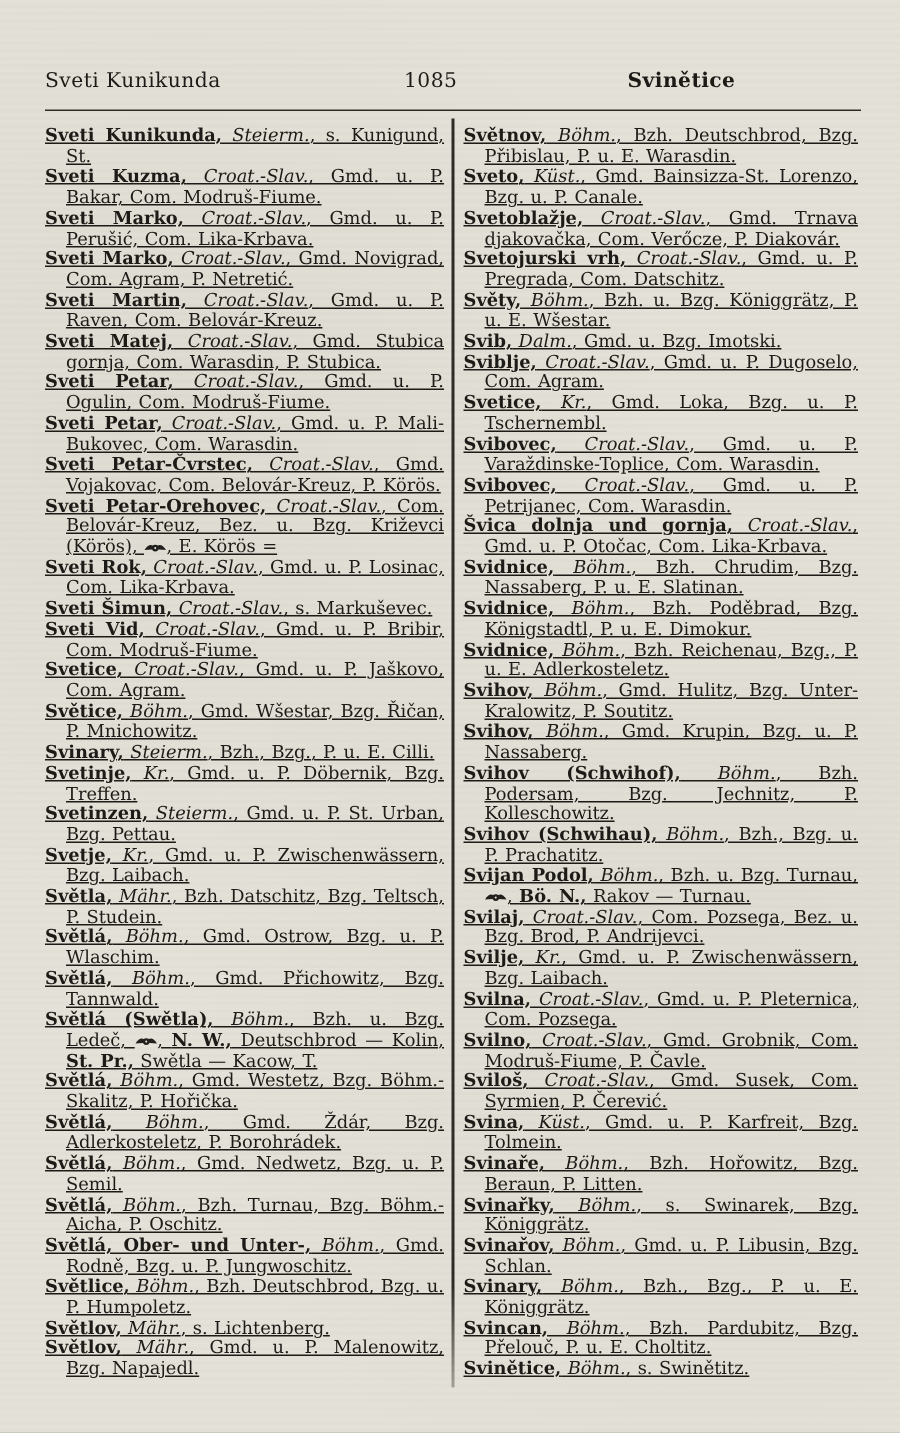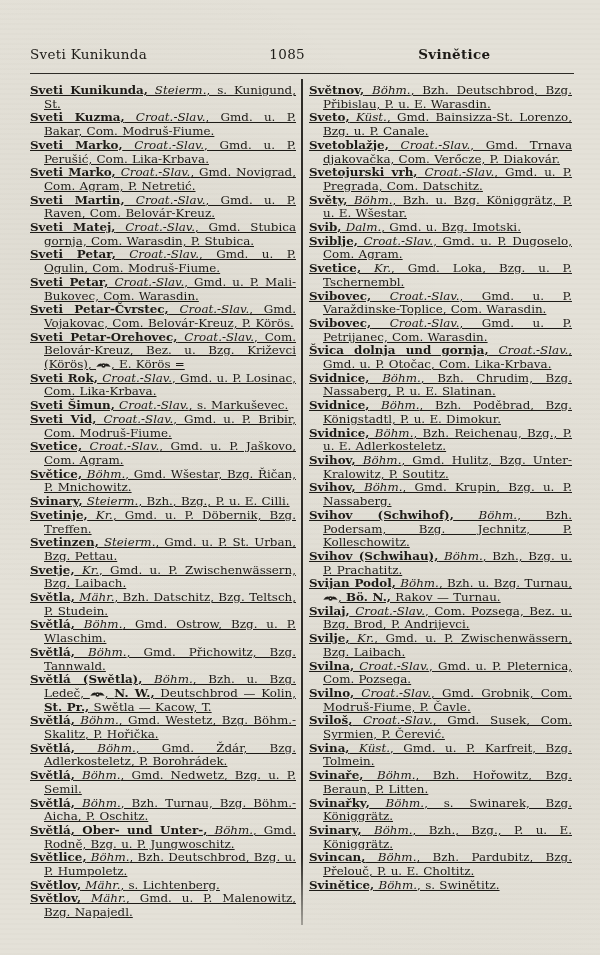--- a/index.html
+++ b/index.html
@@ -136,18 +136,19 @@
             <path d="M21.5 7.5 Q17 0.5 13 3.6 L14 7 Z" fill="#22201c"></path>
           </svg></span><span class="n">, </span><span class="b">Bö. N.,</span><span class="n"> Rakov — Turnau.</span></p>
       <p class="entry"><span class="b">Svilaj,</span><span class="i"> Croat.-Slav.</span><span class="n">, Com. Pozsega, Bez. u. Bzg. Brod, P. Andrijevci.</span></p>
       <p class="entry"><span class="b">Svilje,</span><span class="i"> Kr.</span><span class="n">, Gmd. u. P. Zwischenwässern, Bzg. Laibach.</span></p>
       <p class="entry"><span class="b">Svilna,</span><span class="i"> Croat.-Slav.</span><span class="n">, Gmd. u. P. Pleternica, Com. Pozsega.</span></p>
       <p class="entry"><span class="b">Svilno,</span><span class="i"> Croat.-Slav.</span><span class="n">, Gmd. Grobnik, Com. Modruš-Fiume, P. Čavle.</span></p>
       <p class="entry"><span class="b">Sviloš,</span><span class="i"> Croat.-Slav.</span><span class="n">, Gmd. Susek, Com. Syrmien, P. Čerević.</span></p>
       <p class="entry"><span class="b">Svina,</span><span class="i"> Küst.</span><span class="n">, Gmd. u. P. Karfreit, Bzg. Tolmein.</span></p>
       <p class="entry"><span class="b">Svinaře,</span><span class="i"> Böhm.</span><span class="n">, Bzh. Hořowitz, Bzg. Beraun, P. Litten.</span></p>
       <p class="entry"><span class="b">Svinařky,</span><span class="i"> Böhm.</span><span class="n">, s. Swinarek, Bzg. Königgrätz.</span></p>
+      <p class="entry"><span class="b">Svinařov,</span><span class="i"> Böhm.</span><span class="n">, Gmd. u. P. Libusin, Bzg. Schlan.</span></p>
       <p class="entry"><span class="b">Svinary,</span><span class="i"> Böhm.</span><span class="n">, Bzh., Bzg., P. u. E. Königgrätz.</span></p>
       <p class="entry"><span class="b">Svincan,</span><span class="i"> Böhm.</span><span class="n">, Bzh. Pardubitz, Bzg. Přelouč, P. u. E. Choltitz.</span></p>
       <p class="entry"><span class="b">Svinětice,</span><span class="i"> Böhm.</span><span class="n">, s. Swinětitz.</span></p>
     </div>
 
 </div>
 
 </body></html>

